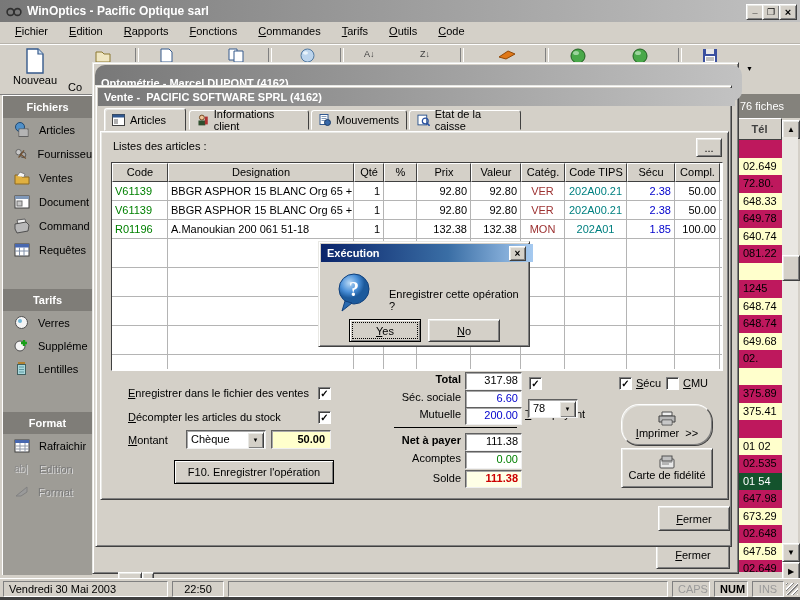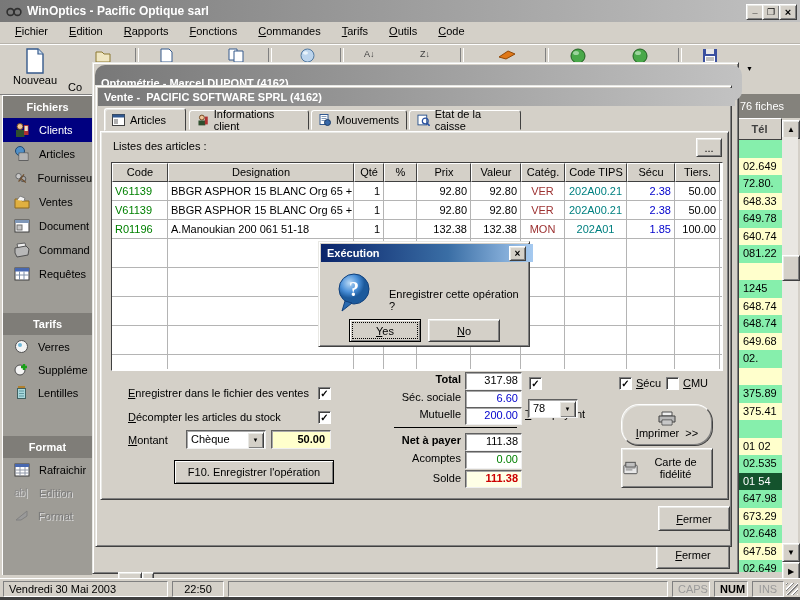--- a/index.html
+++ b/index.html
@@ -43,21 +43,21 @@
   .td{box-sizing:border-box;border-right:1px solid #b4b4b4;overflow:hidden;white-space:nowrap;padding:0 3px;}
   .c0{width:56px;}.c1{width:186px;}.c2{width:30px;}.c3{width:33px;}.c4{width:54px;}
   .c5{width:50px;}.c6{width:44px;}.c7{width:62px;}.c8{width:48px;}.c9{width:45px;}
   .num{text-align:right;}.ctr{text-align:center;}
   .green{color:#008000;}.maroon{color:#9c3030;}.teal{color:#008080;}.blue{color:#0000cc;}
   .cb{width:13px;height:13px;background:#fff;border:1px solid;border-color:#808080 #fff #fff #808080;
       box-shadow:inset 1px 1px 0 #404040;font-size:10px;line-height:12px;text-align:center;
       font-weight:bold;box-sizing:border-box;}
   .telrow{height:17.5px;line-height:17.5px;padding-left:5px;overflow:hidden;white-space:nowrap;}
   .telrow.y{background:#ffffcc;}
-  .telrow.w{background:#86efac;}
+  .telrow.w{background:#be185d;}
   .telrow.sel{background:#14532d;color:#fff;}
   .sp{border:1px solid;border-color:#808080 #fff #fff #808080;padding:1px 5px;box-sizing:border-box;
       overflow:hidden;white-space:nowrap;}
   .dim{color:#9a9a9a;}
   .scrollarrow{font-size:8px;display:flex;align-items:center;justify-content:center;}
   .sep{width:2px;border-left:1px solid #808080;border-right:1px solid #fff;}
   .totlabel{position:absolute;width:68px;text-align:right;overflow:hidden;white-space:nowrap;}
   .totfield{position:absolute;left:464px;width:52px;height:16px;line-height:15px;text-align:right;padding-right:3px;}
 </style>
 </head>
@@ -143,29 +143,20 @@
         <rect x="1" y="1" width="14" height="13" fill="#3a50a0"></rect>
         <rect x="4" y="1" width="8" height="5" fill="#e8e8e8"></rect>
         <rect x="3" y="8" width="10" height="6" fill="#fff"></rect>
         <path d="M4 10 h8 M4 12 h8" stroke="#808080"></path>
       </svg>
     <div class="abs" style="left:746px;top:20px;font-size:7px;color:#000;"><span>▼</span></div>
   </div>
 
   <div class="abs sb" style="left:2px;top:95px;width:90px;height:480px;border-left:1px solid #fff;border-top:1px solid #fff;box-sizing:border-box;overflow:hidden;">
     <div class="sb-head" style="height:22px;line-height:22px;"><span>Fichiers</span></div>
-    <div class="sb-item sel">
-      <svg width="16" height="16" viewBox="0 0 16 16">
-          <circle cx="6" cy="4.5" r="3" fill="#eec49a" stroke="#704820"></circle>
-          <rect x="2" y="8" width="8.5" height="7" fill="#2f4f2f"></rect>
-          <rect x="10" y="3" width="4.5" height="10" fill="#b03030"></rect>
-          <rect x="10.6" y="4" width="3.2" height="5" fill="#e8e0c8"></rect>
-        </svg>
-      <span>Clients</span>
-    </div>
     <div class="sb-item">
       <svg width="16" height="16" viewBox="0 0 16 16">
           <circle cx="6" cy="5" r="4.5" fill="#5090c8" stroke="#204870"></circle>
           <rect x="5" y="7" width="9" height="7.5" fill="#e8e8e8" stroke="#606060"></rect>
           <path d="M6 9 h7 M6 11 h7 M6 13 h7" stroke="#808080"></path>
         </svg>
       <span>Articles</span>
     </div>
     <div class="sb-item">
       <svg width="16" height="16" viewBox="0 0 16 16">
@@ -356,21 +347,21 @@
       <div style="display:flex;">
         <div class="th c0">Code</div>
         <div class="th c1">Designation</div>
         <div class="th c2">Qté</div>
         <div class="th c3">%</div>
         <div class="th c4">Prix</div>
         <div class="th c5">Valeur</div>
         <div class="th c6">Catég.</div>
         <div class="th c7">Code TIPS</div>
         <div class="th c8">Sécu</div>
-        <div class="th c9">Tiers.</div>
+        <div class="th c9">Compl.</div>
       </div>
       <div class="tr">
         <div class="td c0 green">V61139</div>
         <div class="td c1">BBGR ASPHOR 15 BLANC Org 65 +</div>
         <div class="td c2 num">1</div>
         <div class="td c3 num"></div>
         <div class="td c4 num">92.80</div>
         <div class="td c5 num">92.80</div>
         <div class="td c6 ctr maroon">VER</div>
         <div class="td c7 ctr teal">202A00.21</div>
@@ -513,21 +504,21 @@
 
     <div class="abs btn" style="left:525px;top:318px;width:90px;height:40px;flex-direction:column;gap:1px;border-radius:18px;">
       <svg width="20" height="15" viewBox="0 0 20 15">
           <path d="M5 1 h10 v4 h-10 z" fill="#f0f0f0" stroke="#505050"></path>
           <path d="M2 5 h16 v6 h-16 z" fill="#b8b8b8" stroke="#404040"></path>
           <path d="M5 9 h10 v5 h-10 z" fill="#fff" stroke="#505050"></path>
           <path d="M6 11 h8 M6 13 h8" stroke="#909090"></path>
         </svg>
       <span class="ul1" style="white-space:pre;">Imprimer  &gt;&gt;</span>
     </div>
-    <div class="abs btn" style="left:525px;top:362px;width:90px;height:38px;flex-direction:row;gap:0;">
+    <div class="abs btn" style="left:525px;top:362px;width:90px;height:38px;flex-direction:column;gap:0;">
       <svg width="18" height="14" viewBox="0 0 18 14">
           <rect x="2" y="4" width="14" height="9" rx="1" fill="#e8e8e8" stroke="#505050"></rect>
           <rect x="4" y="1" width="10" height="5" fill="#c0c0c0" stroke="#505050"></rect>
           <path d="M4 7 h10 M4 9 h7" stroke="#808080"></path>
         </svg>
       <span>Carte de fidélité</span>
     </div>
     <div class="abs btn" style="left:562px;top:420px;width:70px;height:23px;">
         <span class="ul1">Fermer</span>
       </div>

